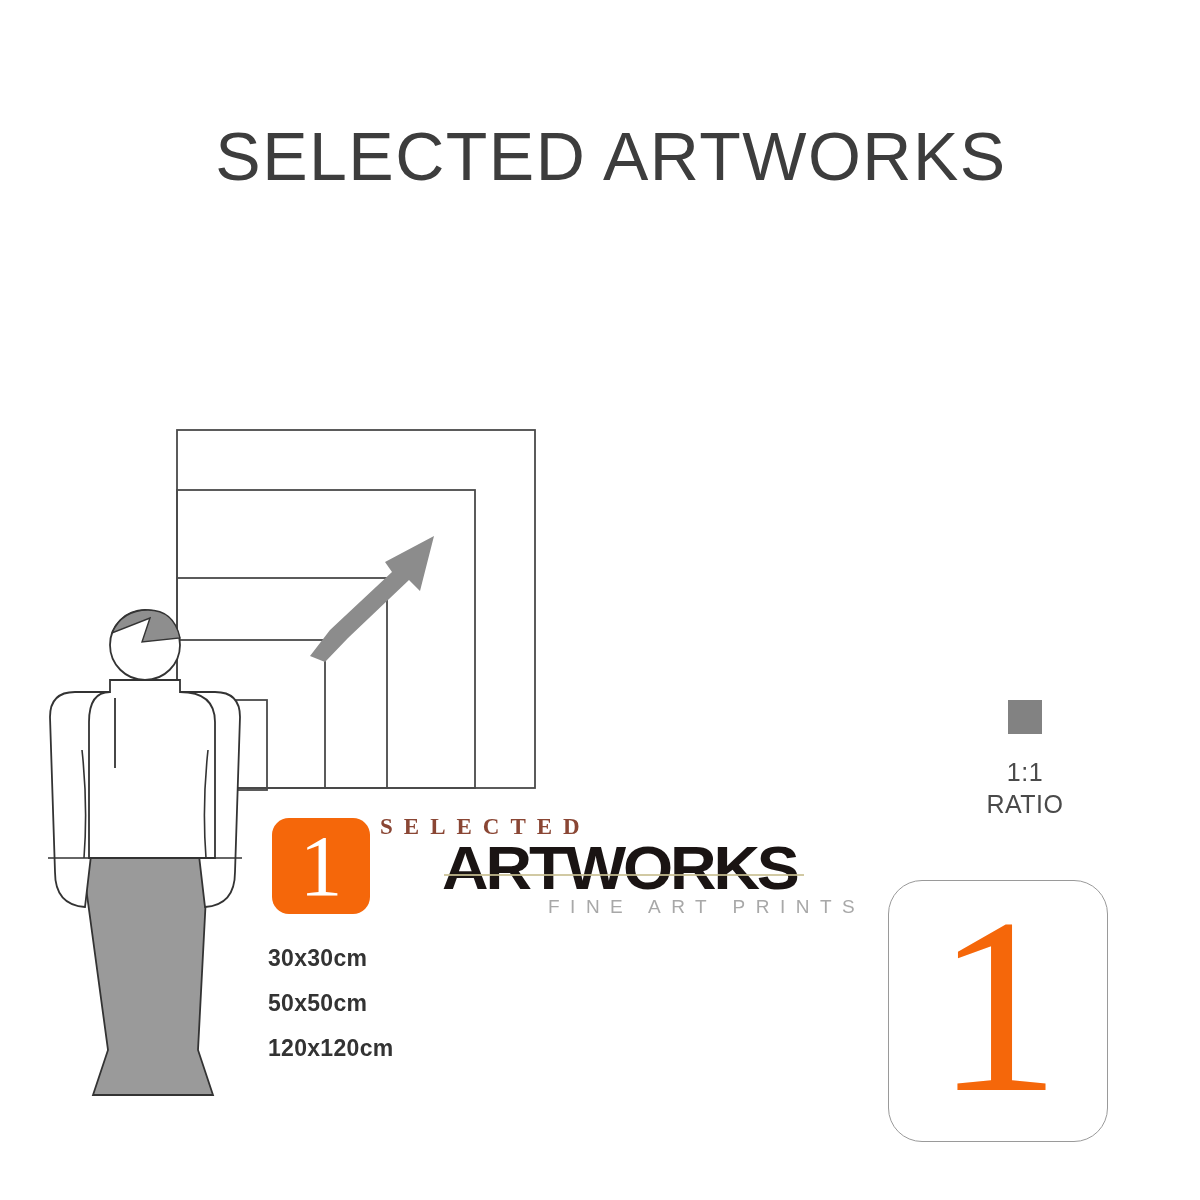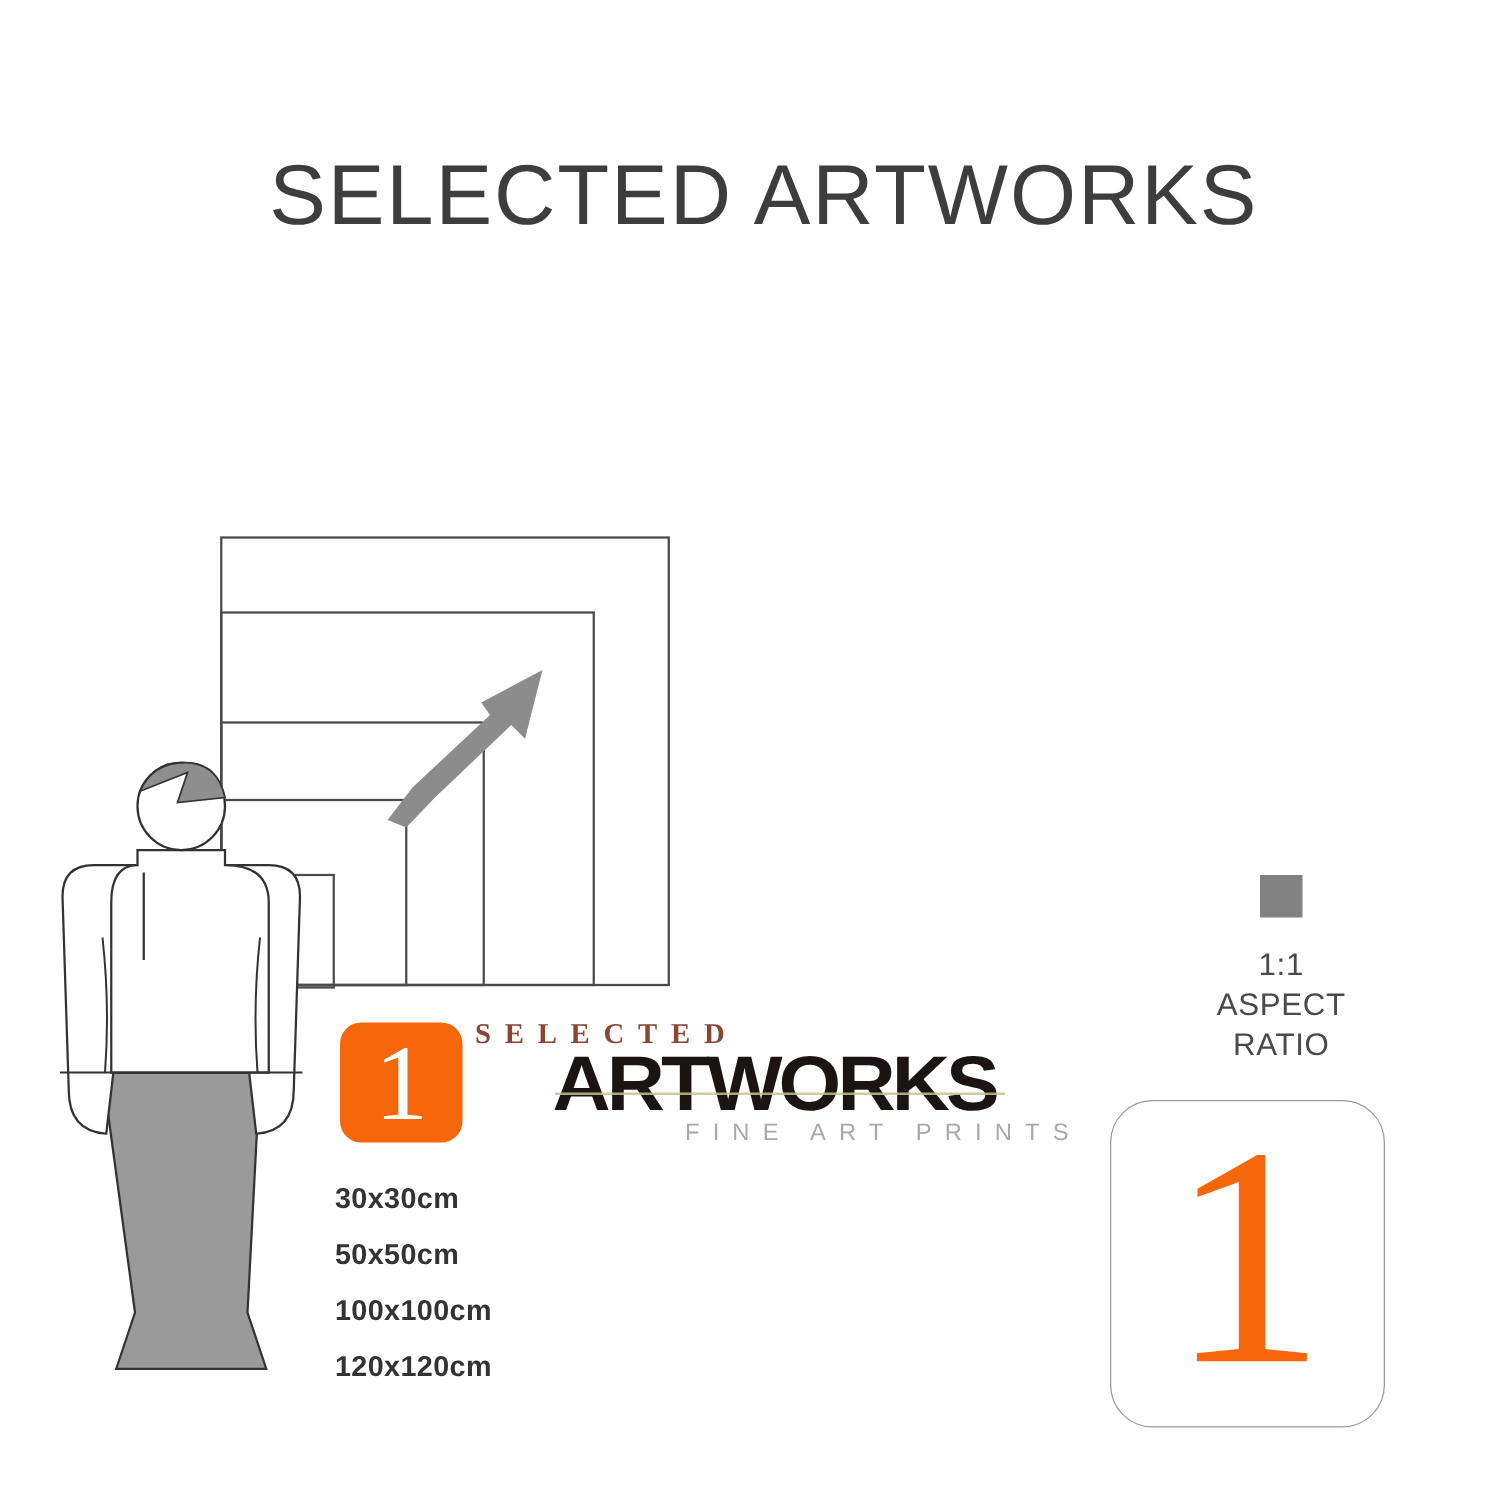--- a/index.html
+++ b/index.html
@@ -249,26 +249,24 @@
     <div class="logo-selected">SELECTED</div>
     <div class="logo-artworks">ARTWORKS</div>
     <div class="logo-strike"></div>
     <div class="logo-tagline">FINE ART PRINTS</div>
   </div>
 </div>
 
 <div class="size-list">
   <div class="size-item">30x30cm</div>
   <div class="size-item">50x50cm</div>
-  <div class="size-item">100x100cm</div>
   <div class="size-item">120x120cm</div>
 </div>
 
 <div class="aspect-panel">
   <div class="aspect-swatch"></div>
   <div class="aspect-ratio-value">1:1</div>
-  <div class="aspect-label">ASPECT</div>
   <div class="aspect-label">RATIO</div>
 </div>
 
 <div class="group-card">
   <div class="group-card-number">1</div>
 </div>
 
 </body></html>

